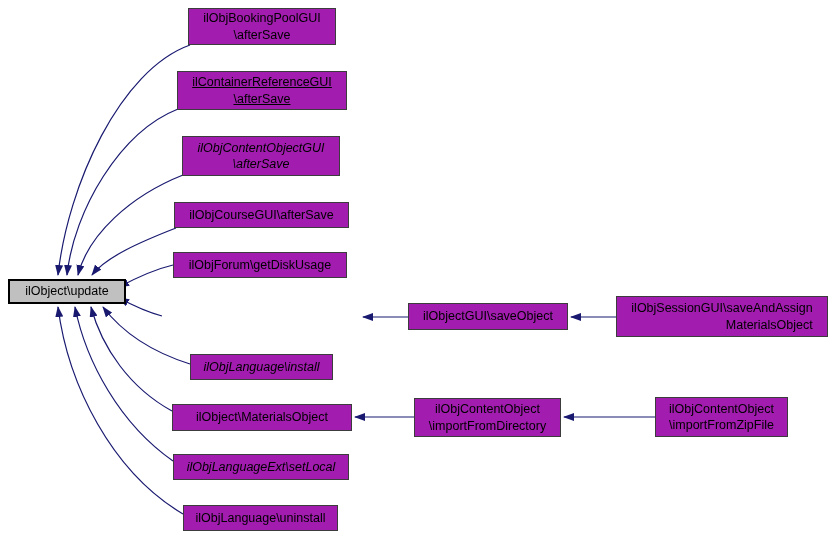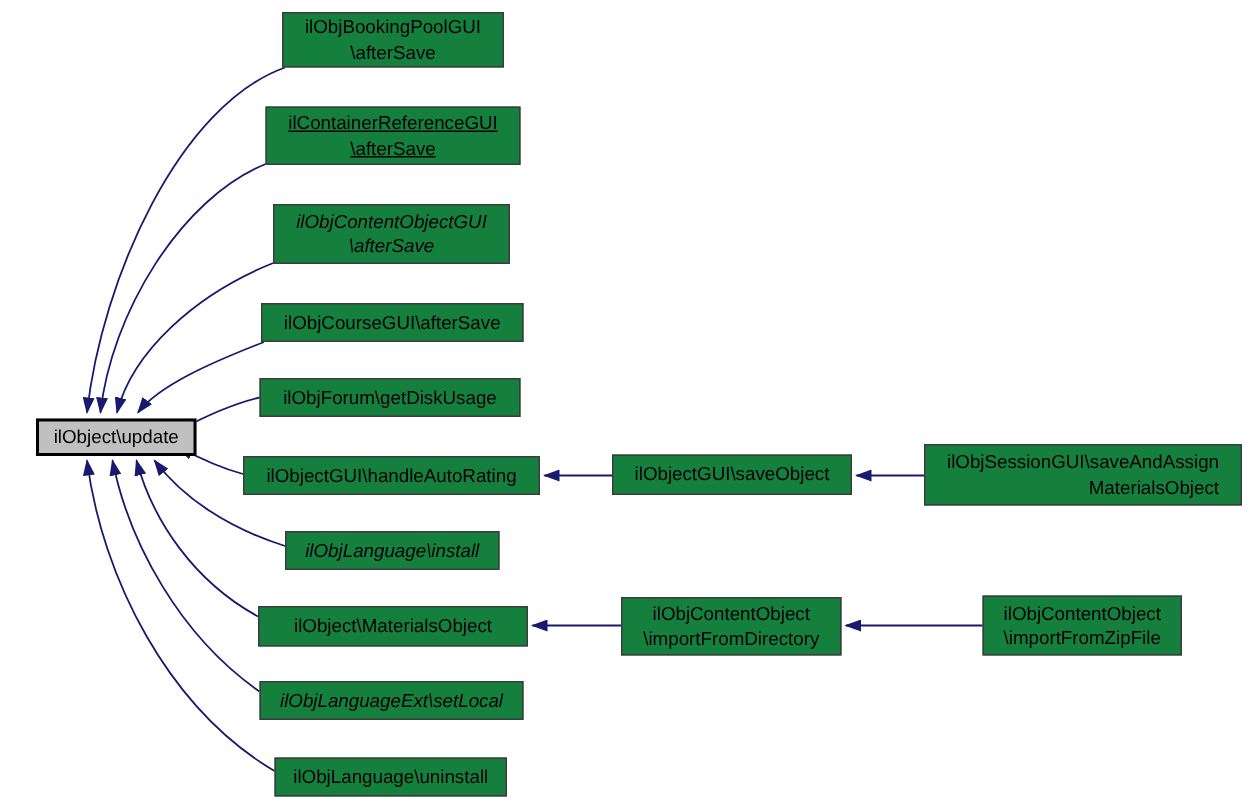--- a/index.html
+++ b/index.html
@@ -18,21 +18,21 @@
   .edges {
     position: absolute;
     left: 0;
     top: 0;
     width: 836px;
     height: 538px;
   }
   .node {
     position: absolute;
     box-sizing: border-box;
-    background: #15803d;
+    background: #a21caf;
     border: 1.4px solid #3c3c3c;
     color: #000000;
     font-size: 12.5px;
     line-height: 1.3;
     display: flex;
     align-items: center;
     justify-content: center;
     text-align: center;
     white-space: pre-line;
     cursor: pointer;
@@ -65,36 +65,35 @@
       <path d="M 172,411 C 130,388 102,348 91,307" marker-end="url(#arrow)"></path>
       <path d="M 173,461 C 120,424 86,362 75,307" marker-end="url(#arrow)"></path>
       <path d="M 183,514 C 112,472 68,385 58,307" marker-end="url(#arrow)"></path>
       <path d="M 408,317 L 363,317" marker-end="url(#arrow)"></path>
       <path d="M 616,317 L 571,317" marker-end="url(#arrow)"></path>
       <path d="M 414,417 L 355,417" marker-end="url(#arrow)"></path>
       <path d="M 655,417 L 564,417" marker-end="url(#arrow)"></path>
     </g>
   </svg>
 
-  <div class="node main" style="left:8px;   top:279px; width:107px; height:25px;margin-left:16px;">ilObject\update</div>
+  <div class="node main" style="left:8px;   top:279px; width:118px; height:25px;">ilObject\update</div>
 
   <div class="node" style="left:188px; top:8px;   width:148px; height:37px;">ilObjBookingPoolGUI
 \afterSave</div>
 
   <div class="node" style="left:177px; top:71px;  width:170px; height:39px;text-decoration:underline;">ilContainerReferenceGUI
 \afterSave</div>
 
   <div class="node" style="left:182px; top:136px; width:158px; height:40px;font-style:italic;">ilObjContentObjectGUI
 \afterSave</div>
 
   <div class="node" style="left:174px; top:202px; width:175px; height:26px;">ilObjCourseGUI\afterSave</div>
 
   <div class="node" style="left:173px; top:252px; width:174px; height:26px;">ilObjForum\getDiskUsage</div>
 
-  <div class="node" style="left:162px; top:304px; width:198px; height:26px;">ilObjectGUI\handleAutoRating</div>
 
   <div class="node" style="left:190px; top:354px; width:143px; height:26px;font-style:italic;">ilObjLanguage\install</div>
 
   <div class="node" style="left:172px; top:404px; width:180px; height:27px;">ilObject\MaterialsObject</div>
 
   <div class="node" style="left:173px; top:454px; width:176px; height:26px;font-style:italic;">ilObjLanguageExt\setLocal</div>
 
   <div class="node" style="left:183px; top:505px; width:155px; height:26px;">ilObjLanguage\uninstall</div>
 
   <div class="node" style="left:408px; top:303px; width:160px; height:27px;">ilObjectGUI\saveObject</div>

